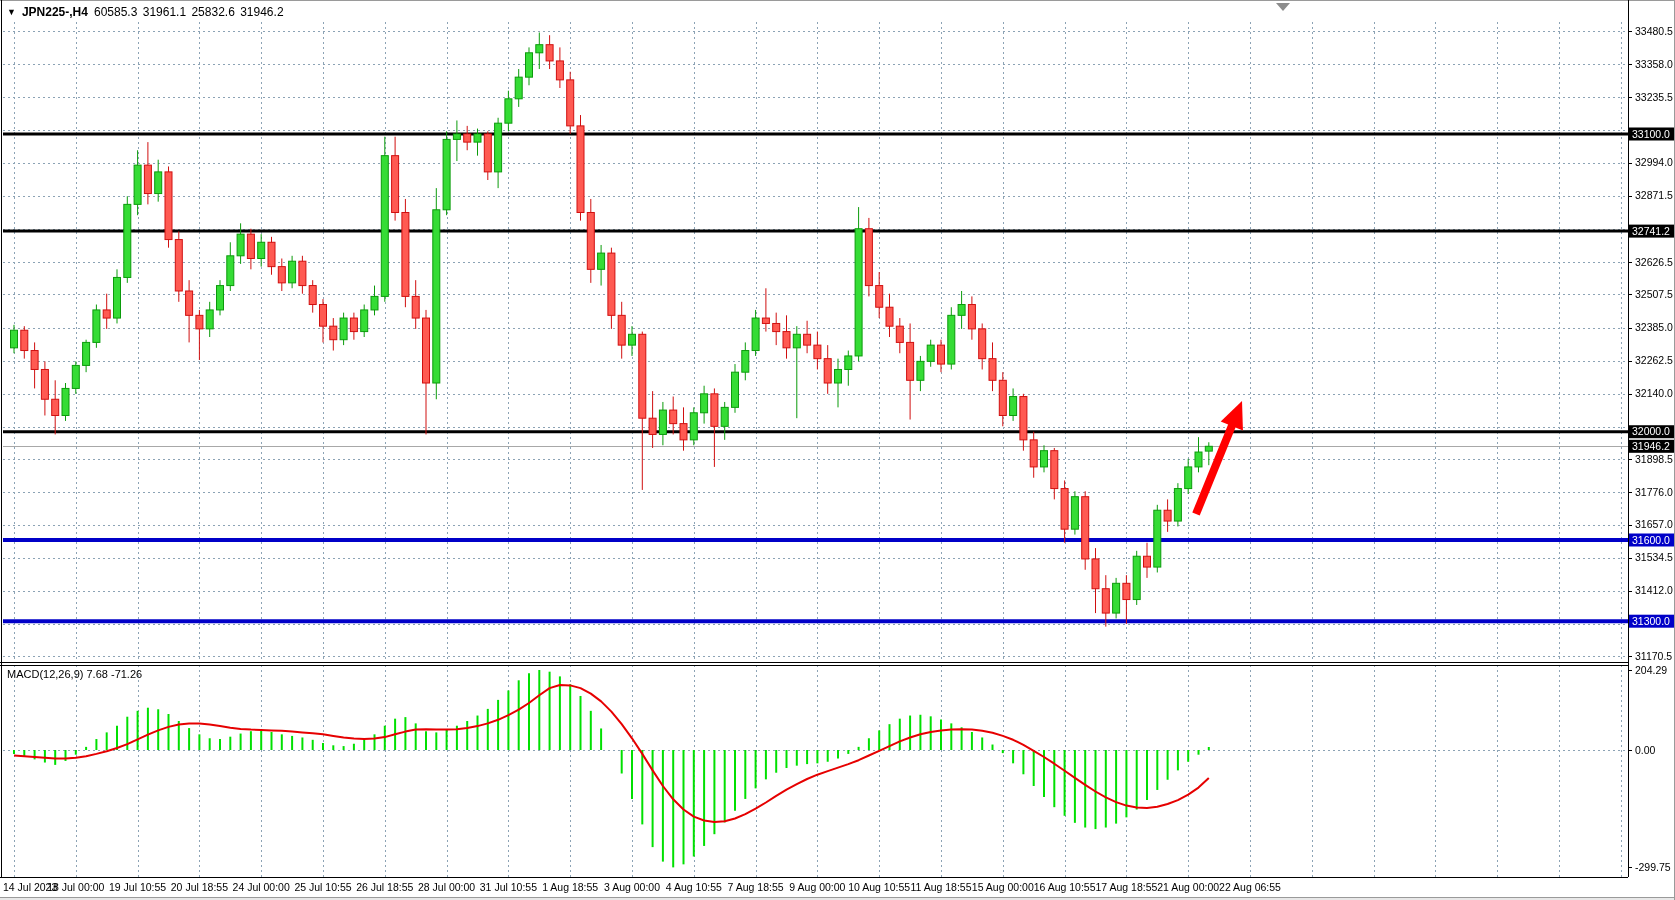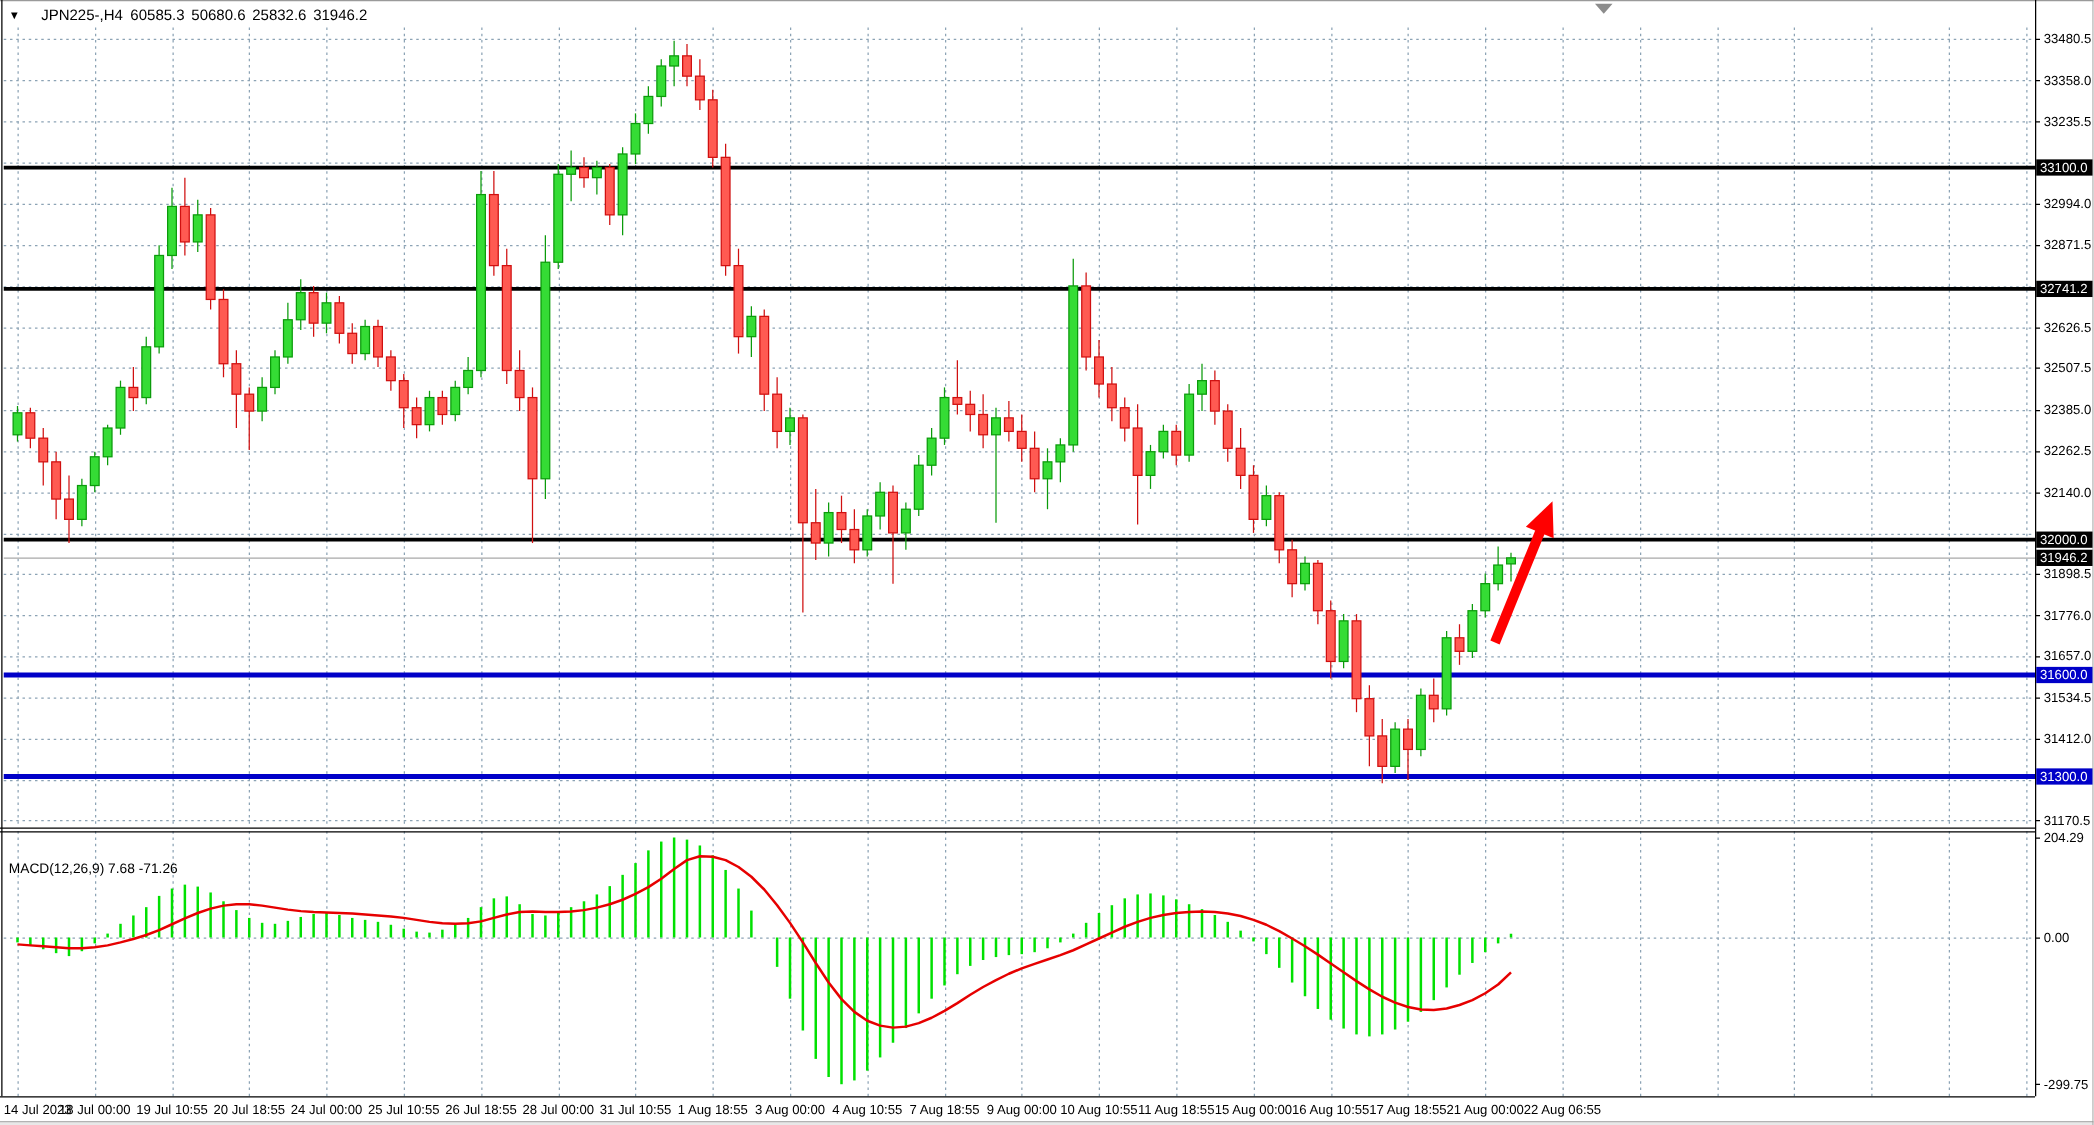--- a/index.html
+++ b/index.html
@@ -1,37 +1,37 @@
 <!DOCTYPE html>
 <html><head>
 <meta charset="utf-8">
 <style>
   html,body{margin:0;padding:0;background:#fff;}
   .window{position:relative;width:1675px;height:900px;background:#fff;
     font-family:"Liberation Sans",sans-serif;overflow:hidden;box-sizing:border-box;}
   .titlebar{position:absolute;left:7px;top:5px;font-size:12px;color:#000;z-index:5;
     display:flex;align-items:center;gap:6px;white-space:nowrap;}
   .titlebar .dd{font-size:9px;line-height:10px;cursor:pointer;}
-  .titlebar .sym{font-weight:normal;margin-left:11px;}
+  .titlebar .sym{font-weight:bold;}
   .ohlc span{margin-right:2px;}
-  .macdlabel{position:absolute;left:7px;top:668px;font-size:11px;color:#000;z-index:5;white-space:nowrap;margin-top:21px;}
+  .macdlabel{position:absolute;left:7px;top:668px;font-size:11px;color:#000;z-index:5;white-space:nowrap;}
   svg{position:absolute;left:0;top:0;}
   .axis-overlay{position:absolute;background:transparent;z-index:6;}
 </style>
 </head>
 <body>
 
 <div class="window">
 
   <div class="titlebar">
     <span class="dd">▼</span>
     <span class="sym">JPN225-,H4</span>
     <span class="ohlc">
       <span>60585.3</span>
-      <span>50680.6</span>
+      <span>31961.1</span>
       <span>25832.6</span>
       <span>31946.2</span>
     </span>
   </div>
 
   <div class="macdlabel">
     <span>MACD(12,26,9)</span>
     <span>7.68</span>
     <span>-71.26</span>
   </div>

